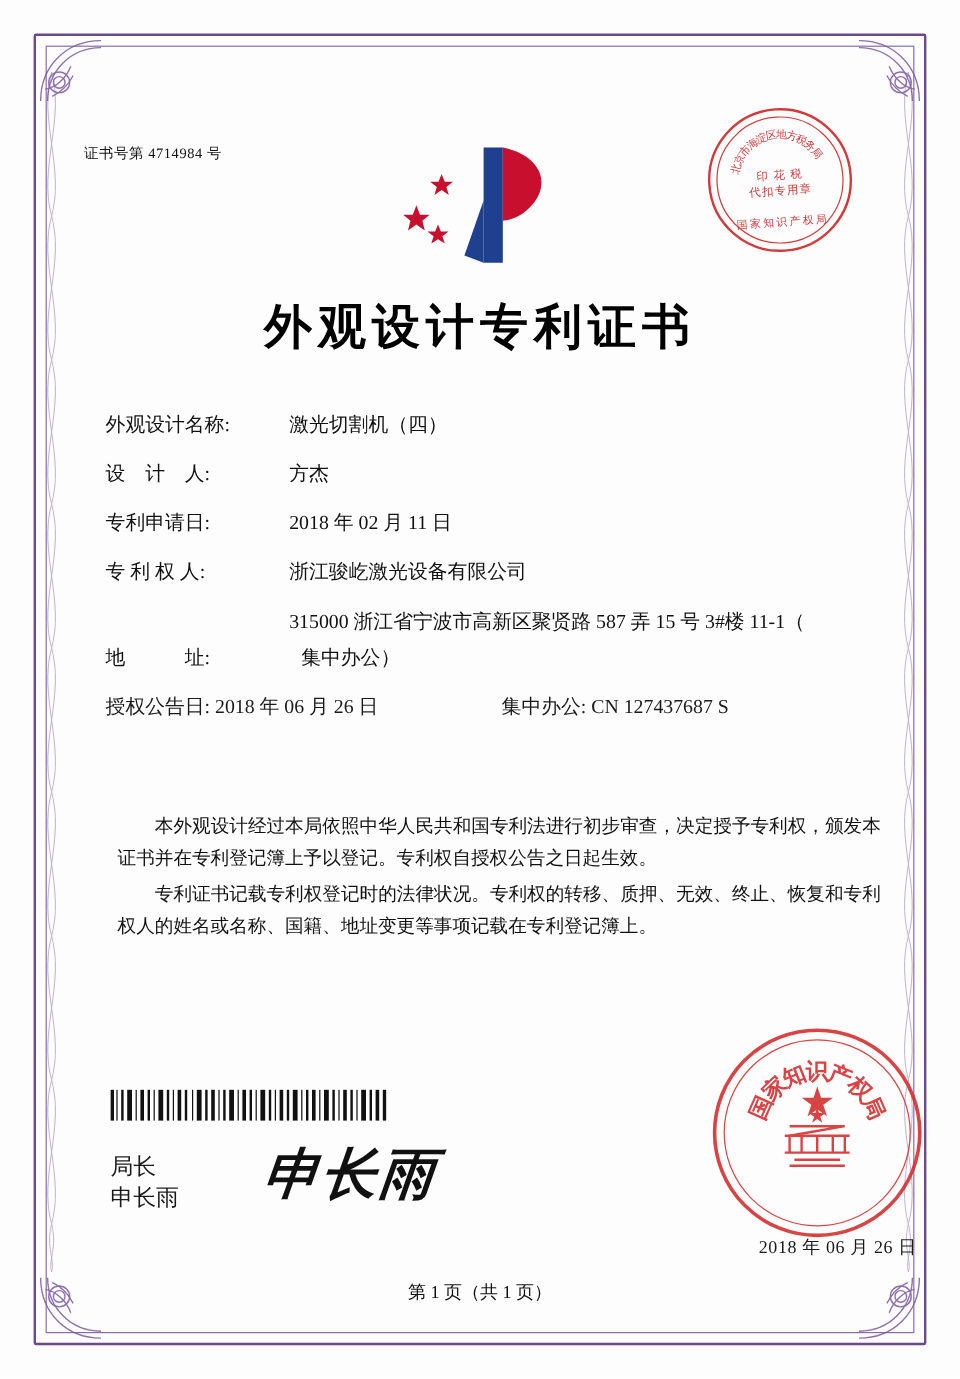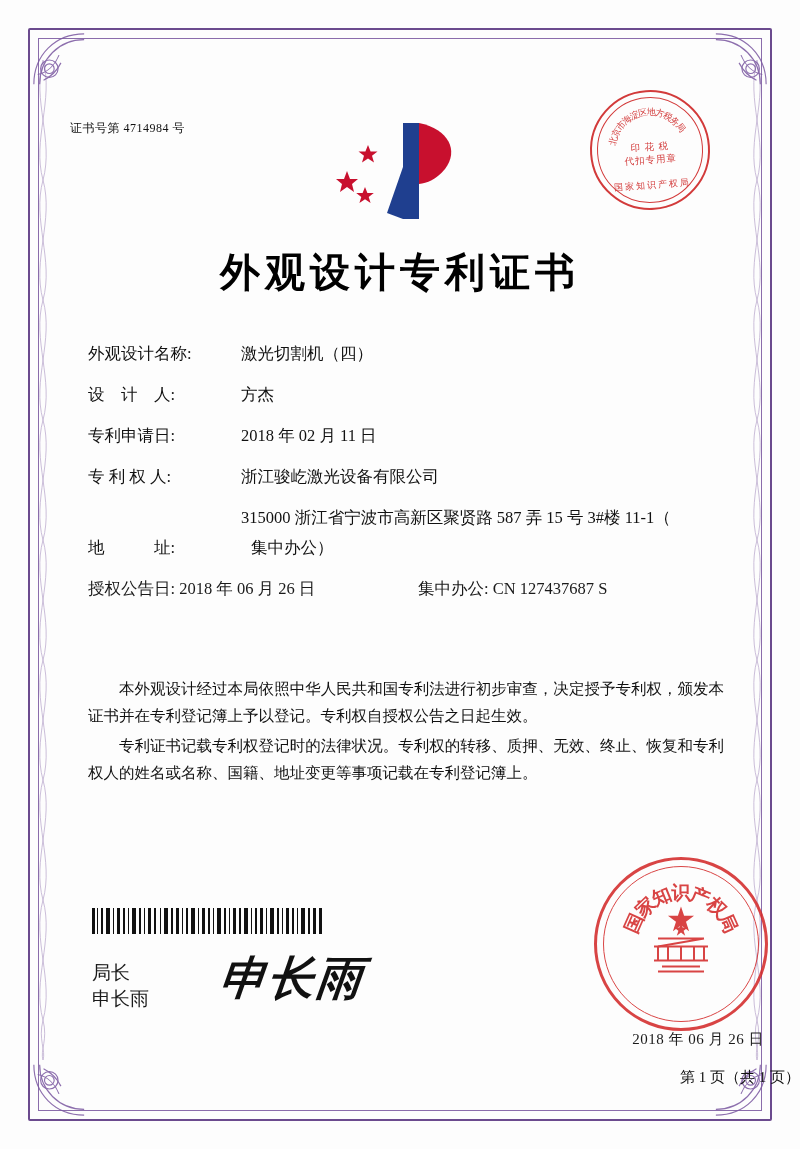--- a/index.html
+++ b/index.html
@@ -187,21 +187,21 @@
     display: flex;
     align-items: baseline;
     margin-bottom: 8px;
   }
   .row-inline .left-part { width: 330px; flex: 0 0 330px; }
   .row-inline .right-part { flex: 1 1 auto; }
 
   
   .paragraphs {
     position: absolute;
-    left: 18px;
+    left: 28px;
     top: 616px;
     width: 636px;
     font-size: 15.5px;
     line-height: 1.72;
     text-align: justify;
     color: #111;
   }
   .paragraphs p {
     margin: 0 0 4px 0;
     text-indent: 2em;
@@ -293,21 +293,21 @@
     color: #1a1a1a;
     letter-spacing: 0.5px;
   }
 
   
   .footer {
     position: absolute;
     left: 0;
     right: 0;
     bottom: 62px;
-    text-align: right;
+    text-align: center;
     font-size: 15px;
     color: #111;
   }
 </style>
 </head>
 <body>
 
 <div class="page">
 
   <div class="border-outer"></div>

